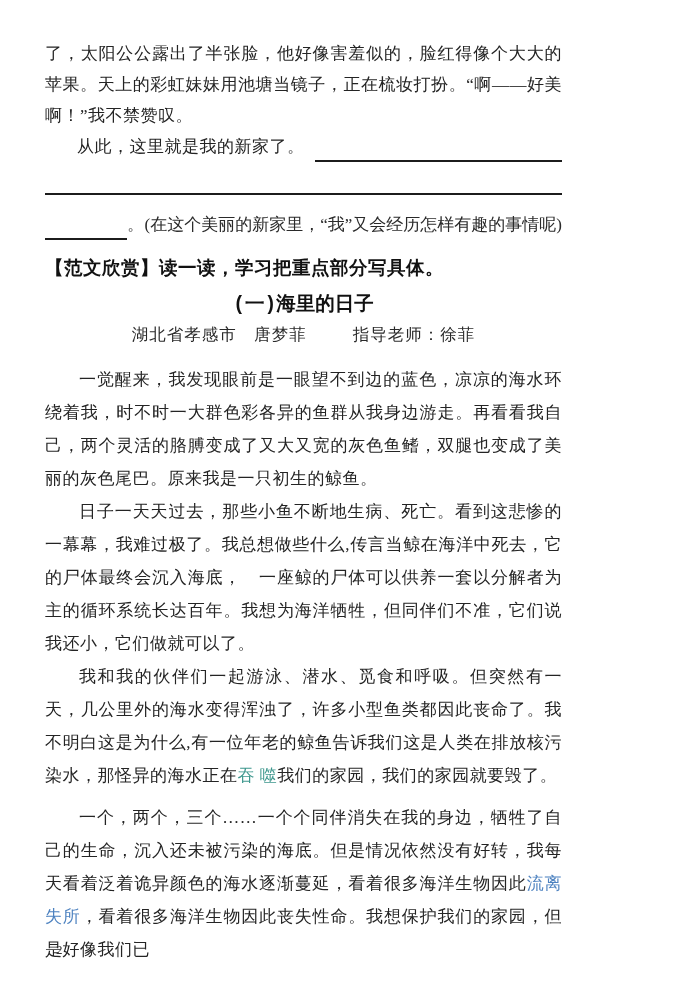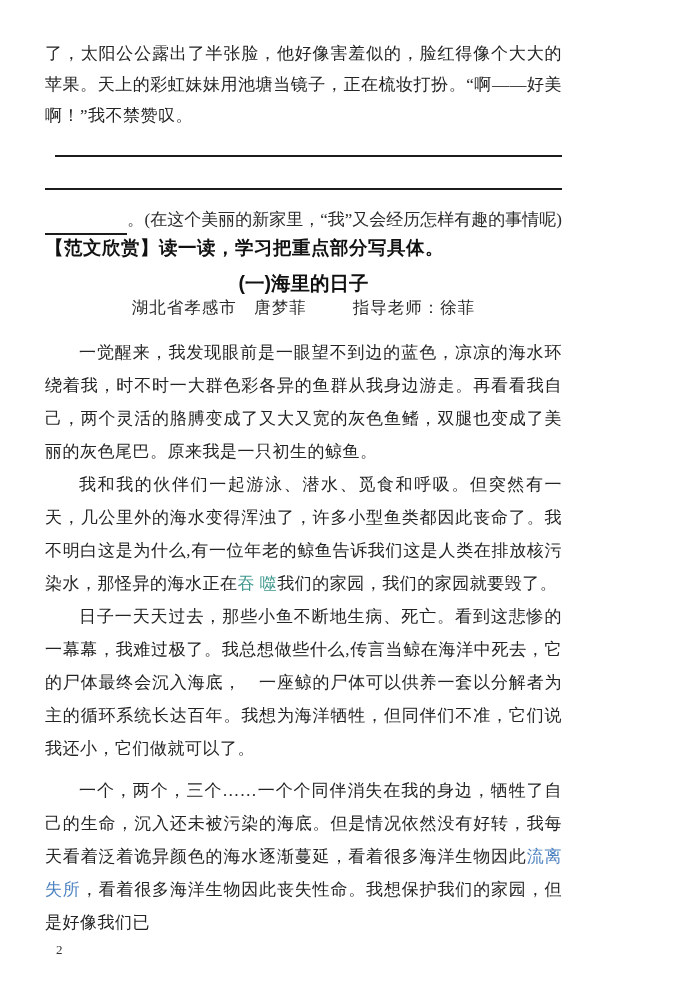--- a/index.html
+++ b/index.html
@@ -59,35 +59,37 @@
   }
   .print-note {
     font-family: "Liberation Serif", "DejaVu Serif", serif;
     font-size: 17px;
     line-height: 31px;
     color: #2a2a2a;
   }
   .ending-line { margin-top: 1px; }
 
   .section-header {
+    margin-top: 15px;
     font-family: "Liberation Sans", "DejaVu Sans", sans-serif;
     font-weight: bold;
     font-size: 18.5px;
     color: #111111;
     letter-spacing: 0.5px;
   }
   .essay-title {
     margin-top: 10px;
     text-align: center;
-    font-family: Liberation Sans, sans-serif;
+    font-family: Liberation Mono, monospace;
     font-weight: bold;
     font-size: 19.5px;
     color: #111111;
   }
   .byline {
+    margin-top: 7px;
     text-align: center;
     font-size: 16.5px;
     letter-spacing: 1px;
     color: #2a2a2a;
   }
   .byline .byline-gap { display: inline-block; width: 46px; }
 
   .essay-par {
     font-size: 17px;
     line-height: 33px;
@@ -111,20 +113,21 @@
   }
 </style>
 </head>
 <body>
 
 <div class="page">
 
   <p class="hand body-par">了，太阳公公露出了半张脸，他好像害羞似的，脸红得像个大大的苹果。天上的彩虹妹妹用池塘当镜子，正在梳妆打扮。“啊——好美啊！”我不禁赞叹。</p>
 
   <div class="line-with-blank">
+    <span class="hand">从此，这里就是我的新家了。</span>
     <span class="blank-fill"></span>
   </div>
 
   <div class="full-rule"></div>
 
   <div class="prompt-line">
     <span class="blank-short"></span>
     <span class="hand">。</span>
     <span class="print-note">(在这个美丽的新家里，“我”又会经历怎样有趣的事情呢)</span>
   </div>
@@ -134,21 +137,21 @@
 
   <h4 class="essay-title">(一)海里的日子</h4>
 
   <div class="byline">
     <span>湖北省孝感市　唐梦菲</span><span class="byline-gap"></span><span>指导老师：徐菲</span>
   </div>
 
   <p class="essay-par first">一觉醒来，我发现眼前是一眼望不到边的蓝色，凉凉的海水环绕着我，时不时一大群色彩各异的鱼群从我身边游走。再看看我自己，两个灵活的胳膊变成了又大又宽的灰色鱼鳍，双腿也变成了美丽的灰色尾巴。原来我是一只初生的鲸鱼。</p>
 
 
+  <p class="essay-par">日子一天天过去，那些小鱼不断地生病、死亡。看到这悲惨的一幕幕，我难过极了。我总想做些什么,传言当鲸在海洋中死去，它的尸体最终会沉入海底，　一座鲸的尸体可以供养一套以分解者为主的循环系统长达百年。我想为海洋牺牲，但同伴们不准，它们说我还小，它们做就可以了。</p>
+
   <p class="essay-par"><span>我和我的伙伴们一起游泳、潜水、觅食和呼吸。但突然有一天，几公里外的海水变得浑浊了，许多小型鱼类都因此丧命了。我不明白这是为什么,有一位年老的鲸鱼告诉我们这是人类在排放核污染水，那怪异的海水正在</span><span class="hl-teal">吞 噬</span><span>我们的家园，我们的家园就要毁了。</span></p>
-
-  <p class="essay-par">日子一天天过去，那些小鱼不断地生病、死亡。看到这悲惨的一幕幕，我难过极了。我总想做些什么,传言当鲸在海洋中死去，它的尸体最终会沉入海底，　一座鲸的尸体可以供养一套以分解者为主的循环系统长达百年。我想为海洋牺牲，但同伴们不准，它们说我还小，它们做就可以了。</p>
 
   <p class="essay-par gap-above"><span>一个，两个，三个……一个个同伴消失在我的身边，牺牲了自己的生命，沉入还未被污染的海底。但是情况依然没有好转，我每天看着泛着诡异颜色的海水逐渐蔓延，看着很多海洋生物因此</span><span class="hl-blue">流离失所</span><span>，看着很多海洋生物因此丧失性命。我想保护我们的家园，但是好像我们已</span></p>
 
   <div class="page-number">2</div>
 
 </div>
 
 </body></html>

